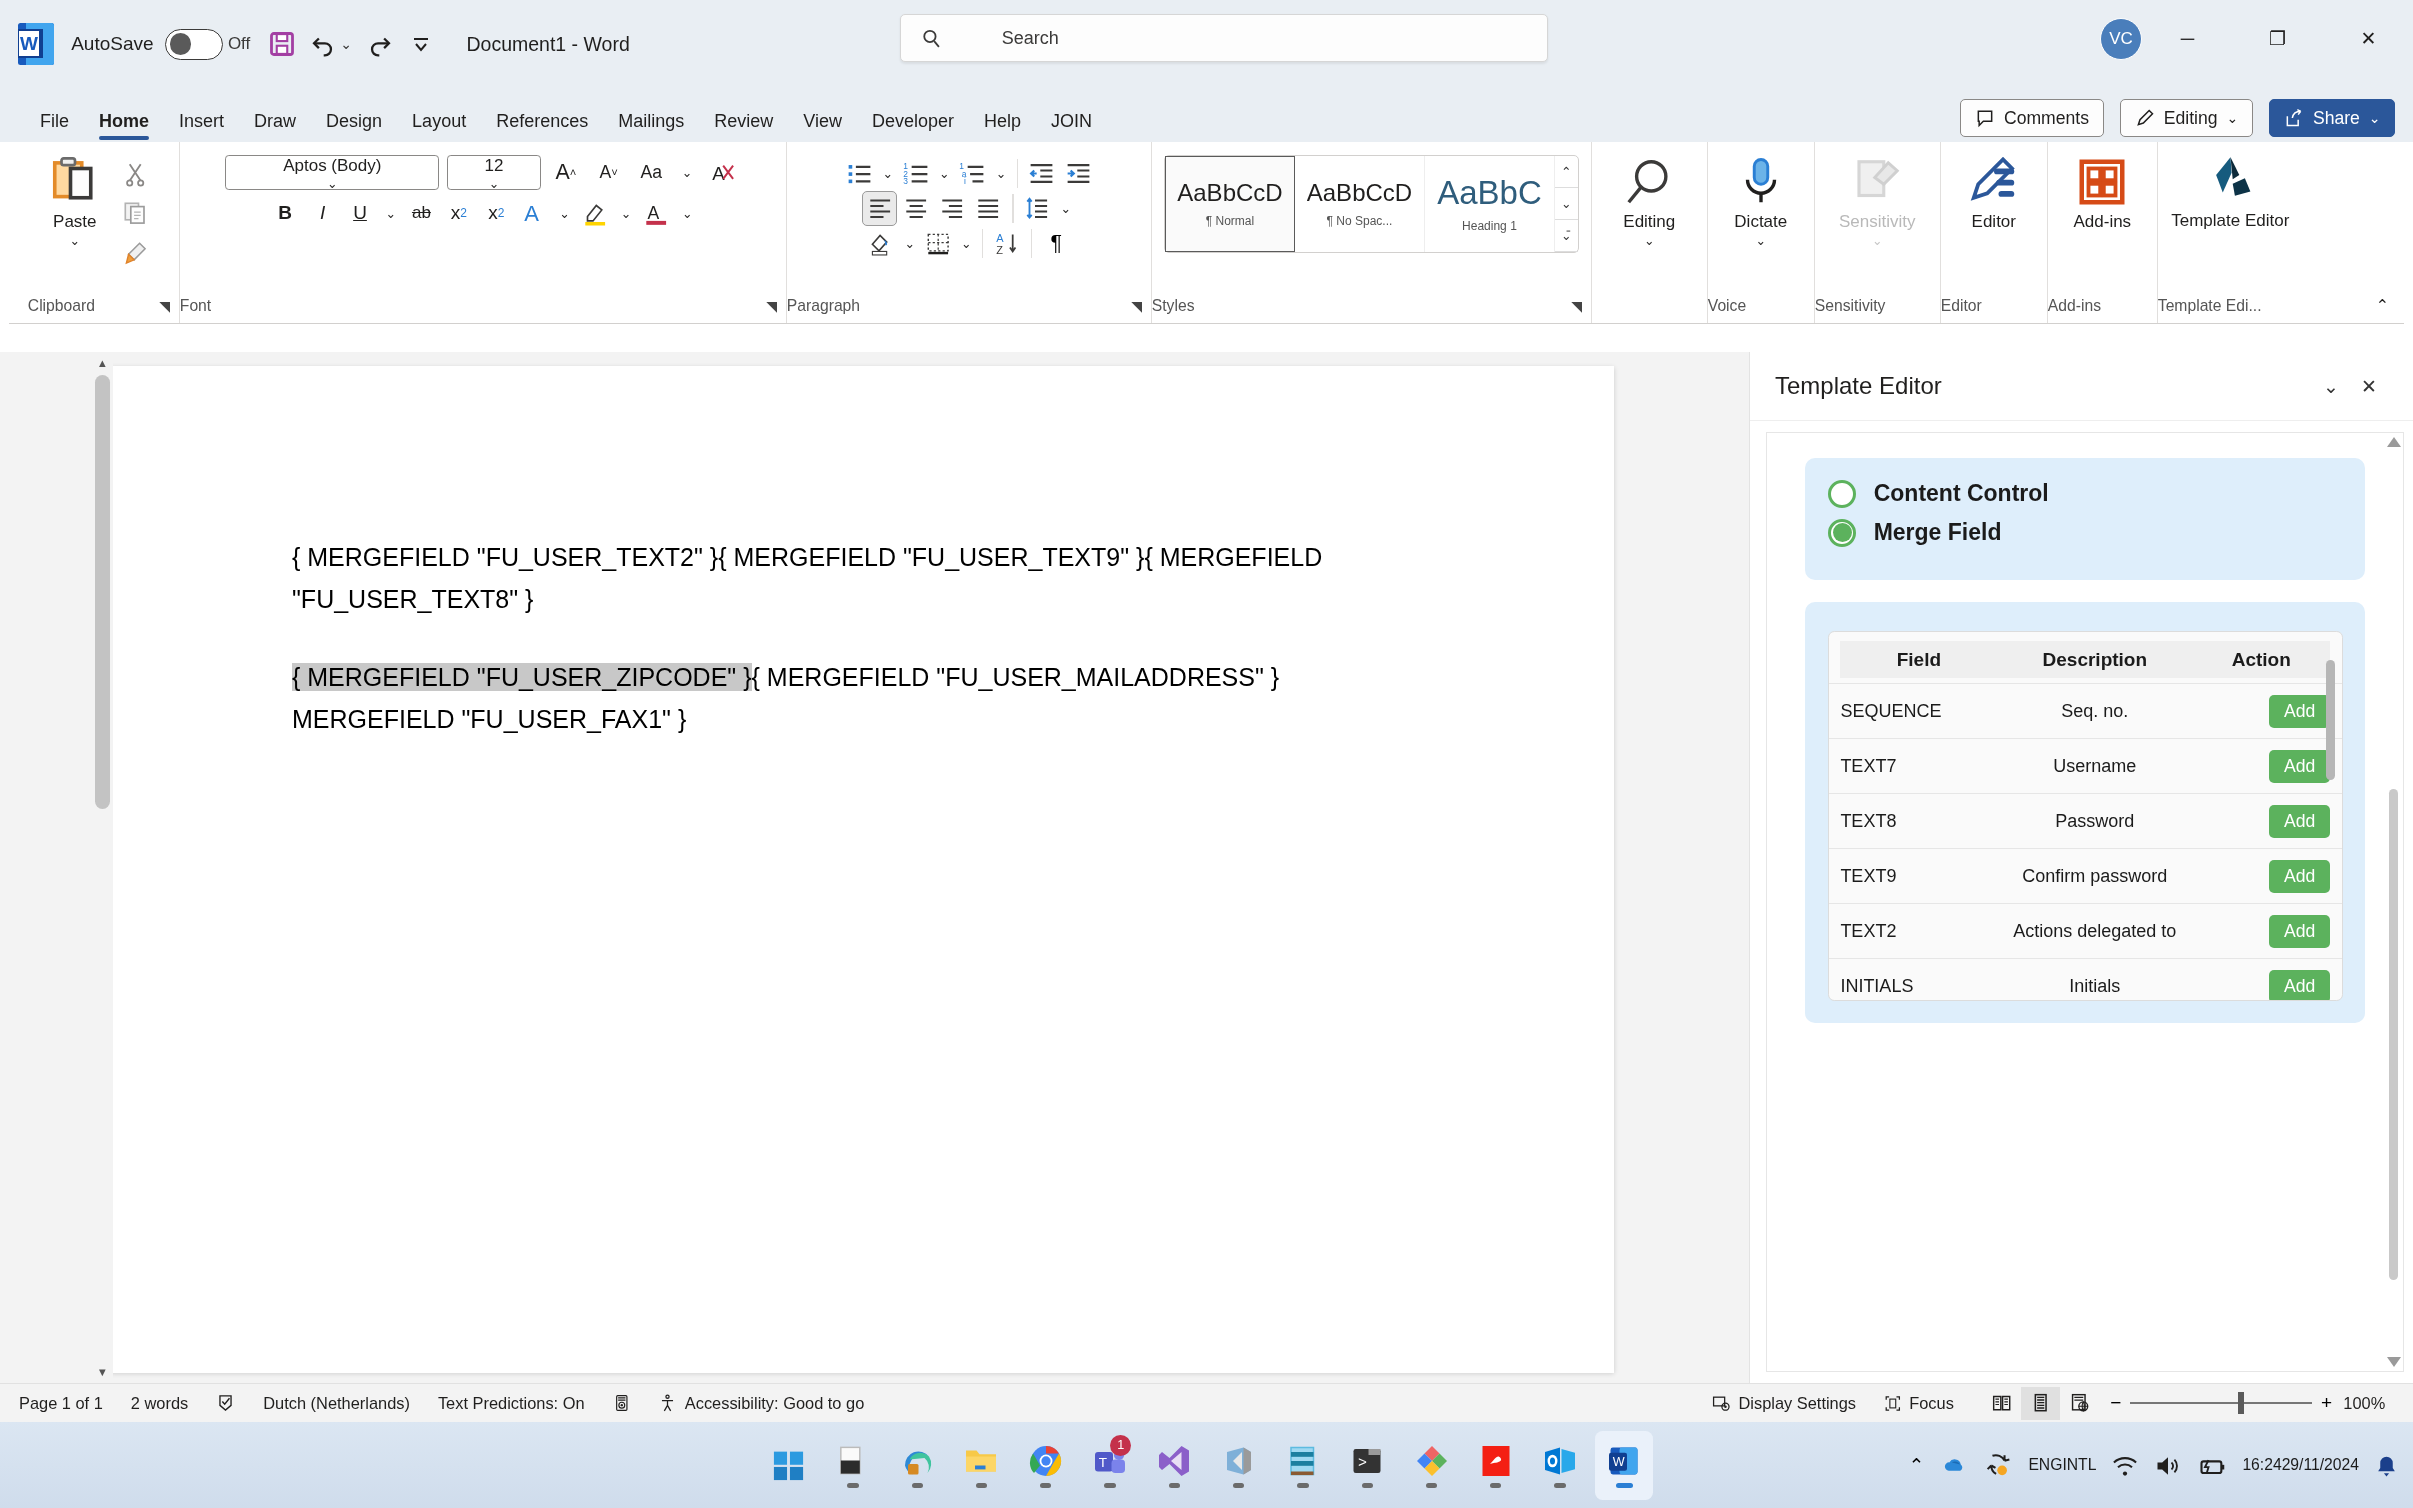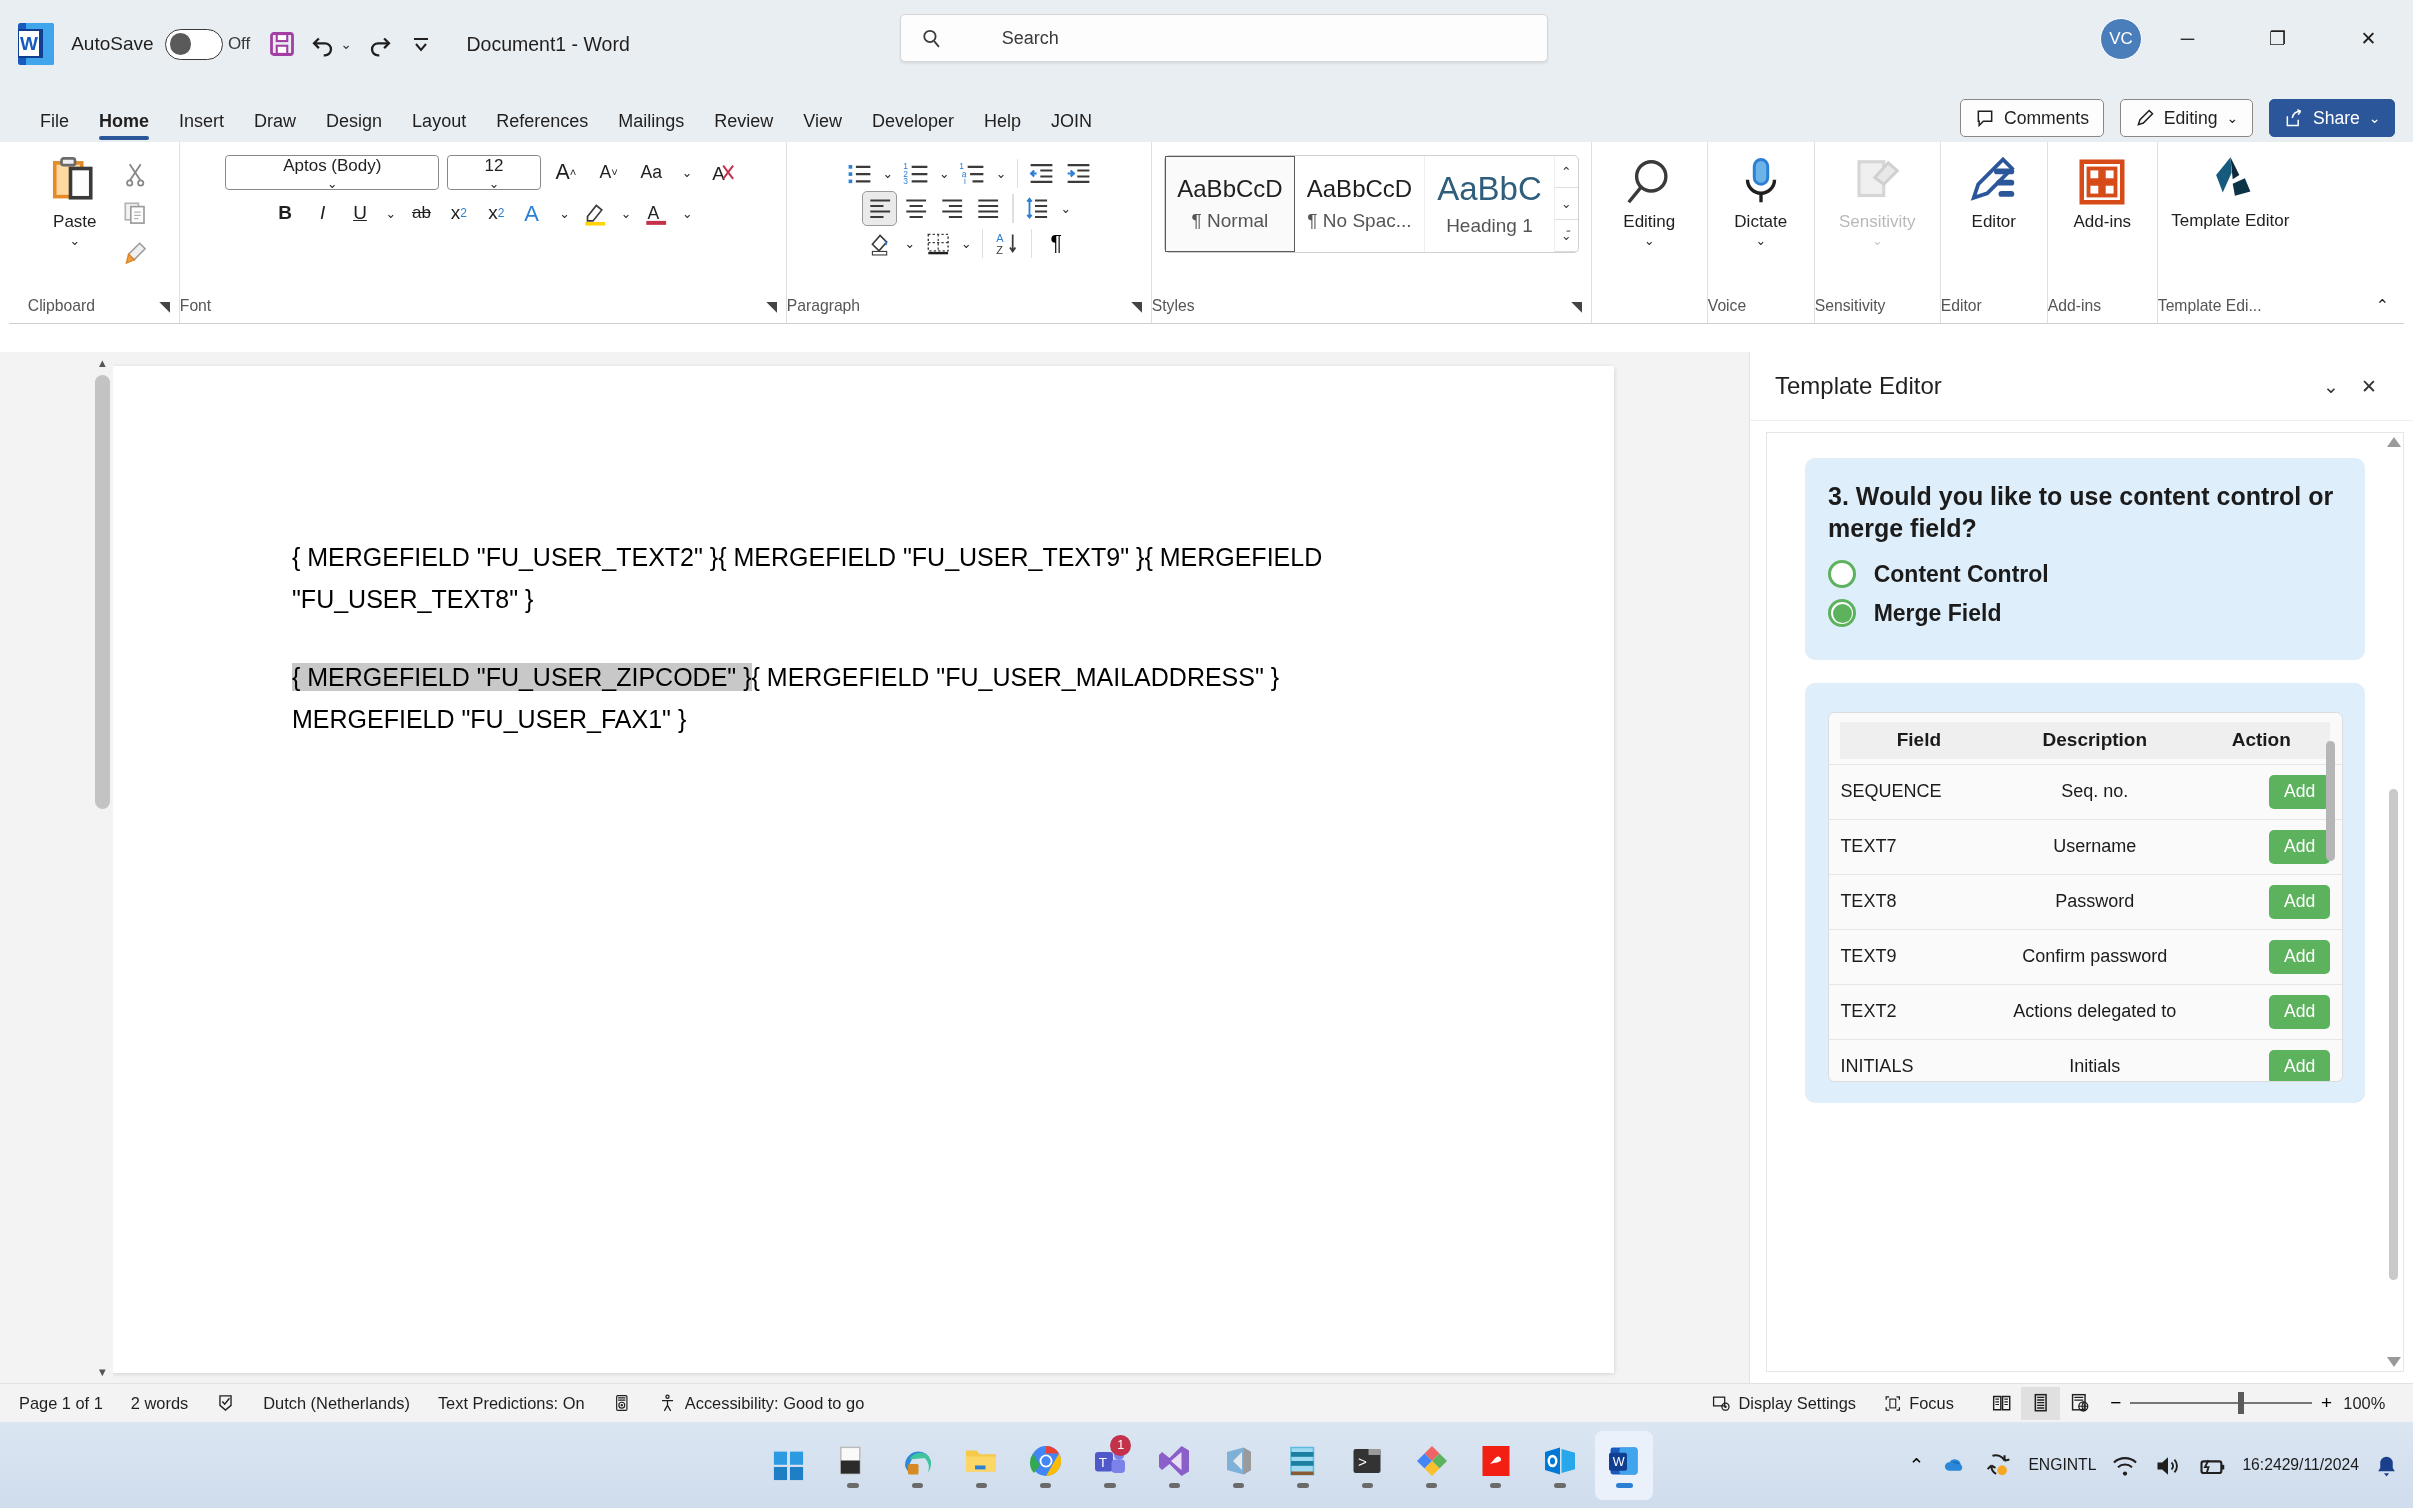--- a/index.html
+++ b/index.html
@@ -108,21 +108,21 @@
   .vdiv { width:1.3px; height: 29px; background:#e1dfdd; margin: 0 5px; }
 
   .stylebox { display:flex; border:1.3px solid #d2d0ce; border-radius:5px; margin-top: 3.8px; background:#fff;}
   .stylecell {
     width: 130px; height: 96px; display:flex; flex-direction:column; align-items:center; justify-content:center;
     cursor:pointer; border-right: 0.6px solid #eee;
   }
   .stylecell.sel { border: 1.9px solid #5a5a5a; background:#fafafa; }
   .stylecell .prev { font-size: 24px; color:#201f1e; white-space:nowrap; overflow:hidden; }
   .stylecell .prev.h1 { font-size: 33px; color:#2f5d7c; }
-  .stylecell .nm { font-size: 19px; color:#555; margin-top: 7.6px; white-space:nowrap; }
+  .stylecell .nm { font-size: 12px; color:#555; margin-top: 7.6px; white-space:nowrap; }
   .stylescroll { width: 22.7px; display:flex; flex-direction:column; }
   .stylescroll div { flex:1; display:flex; align-items:center; justify-content:center; font-size:12.6px; color:#333; border-bottom:0.6px solid #ddd; cursor:pointer;}
   .collapse-rib { position:absolute; right: 15px; bottom: 7.6px; font-size: 16.4px; color:#201f1e; cursor:pointer; }
 
   
   .workspace { position:absolute; top: 352px; left:0; right:0; bottom: 126px; background:#f3f3f3; display:flex; }
   .docarea { position:relative; flex:1; overflow:hidden; }
   .page {
     position:absolute; left: 110px; top: 14px; width: 1504px; height: 1007px; background:#fff;
     box-shadow: 0 1.3px 5px rgba(0,0,0,.16);
@@ -622,21 +622,20 @@
     <div class="taskpane">
       <div class="tp-head">
         <span class="tp-title">Template Editor</span>
         <div class="tp-ico">⌄</div>
         <div class="tp-ico">✕</div>
       </div>
       <div class="tp-body">
         <div class="tp-inner">
 
           <div class="card">
-            <h3>3. Would you like to use content control or merge field?</h3>
             <div class="radio-row">
               <span class="radio"></span>
               <span class="radio-lbl">Content Control</span>
             </div>
             <div class="radio-row">
               <span class="radio on">
                   <i></i>
                 </span>
               <span class="radio-lbl">Merge Field</span>
             </div>

